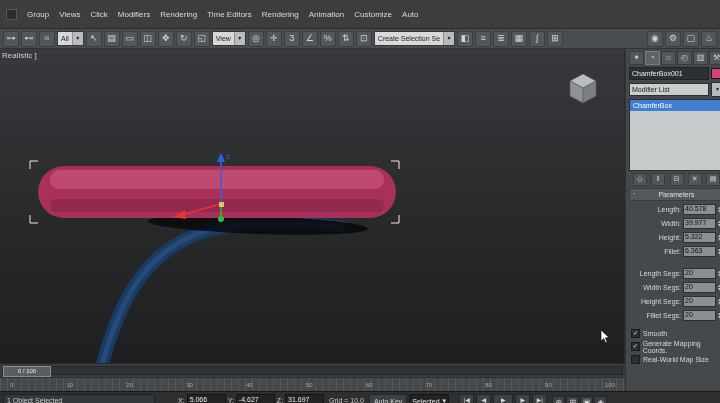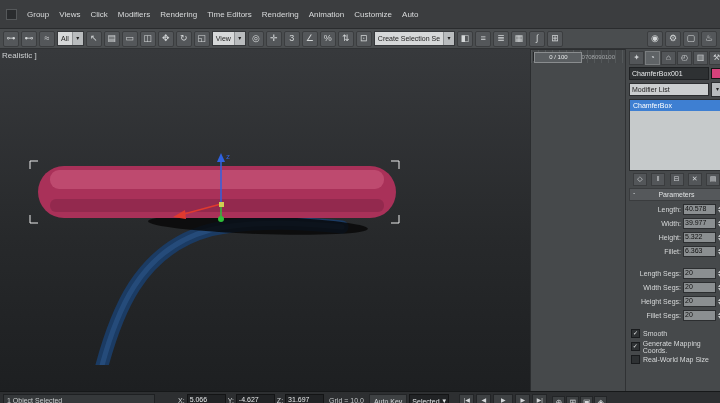--- a/index.html
+++ b/index.html
@@ -9,21 +9,21 @@
   .applogo{width:9px;height:9px;background:#2a2c2e;border:1px solid #55585a}
   .menu-item{cursor:default}
   
   .toolbar{height:19px;background:#4a4d4f;border-bottom:1px solid #303234;display:flex;align-items:center;gap:2px;padding:0 3px;white-space:nowrap}
   .tbicon{width:14px;height:14px;background:#54575a;border:1px solid #3b3d3f;border-radius:2px;color:#d4d7d8;font-size:9px;line-height:13px;text-align:center;flex:none}
   .tbdrop{height:13px;background:#d6d8d9;border:1px solid #35373a;color:#1d1d1d;font-size:7px;display:flex;align-items:center;padding:0 0 0 3px;flex:none}
   .tbdrop .darr{width:10px;height:100%;background:#b9bcbe;border-left:1px solid #8d9092;color:#222;font-size:6px;line-height:12px;text-align:center;margin-left:3px}
   .tbspacer{flex:1}
   
   .main{display:flex;height:342px}
-  .leftcol{width:625px;display:flex;}
+  .leftcol{width:625px;display:flex;flex-direction:column}
   .viewport{position:relative;flex:1;background:linear-gradient(180deg,#37393c 0%,#27292b 55%,#1d1f21 100%);border-right:1px solid #2b2d2f;overflow:hidden}
   .vp-label{position:absolute;top:2px;left:2px;color:#cdd0d2;font-size:8px}
   .timeslider{height:13px;background:#3a3d3f;border-top:1px solid #282a2c;position:relative}
   .ts-groove{position:absolute;left:2px;right:2px;top:2px;bottom:2px;background:#303335;border:1px solid #232527}
   .ts-handle{position:absolute;left:3px;top:2px;width:46px;height:9px;background:#5a5e61;border:1px solid #8a8d8f;color:#e6e8e9;font-size:6px;line-height:8px;text-align:center}
   .trackbar{height:13px;background:#45484a;border-top:1px solid #2d2f31;display:flex;justify-content:space-between;align-items:center;padding:0 10px;color:#a3a6a8;font-size:6px;background-image:repeating-linear-gradient(90deg,#54585a 0 1px,transparent 1px 7px)}
   
   .cmdpanel{width:95px;background:#46494b;border-left:1px solid #303234;display:flex;flex-direction:column;padding:2px 3px;gap:2px}
   .tabs{display:flex;gap:1px}
   .tab{width:13px;height:12px;background:#505object;background:#53565 8}

